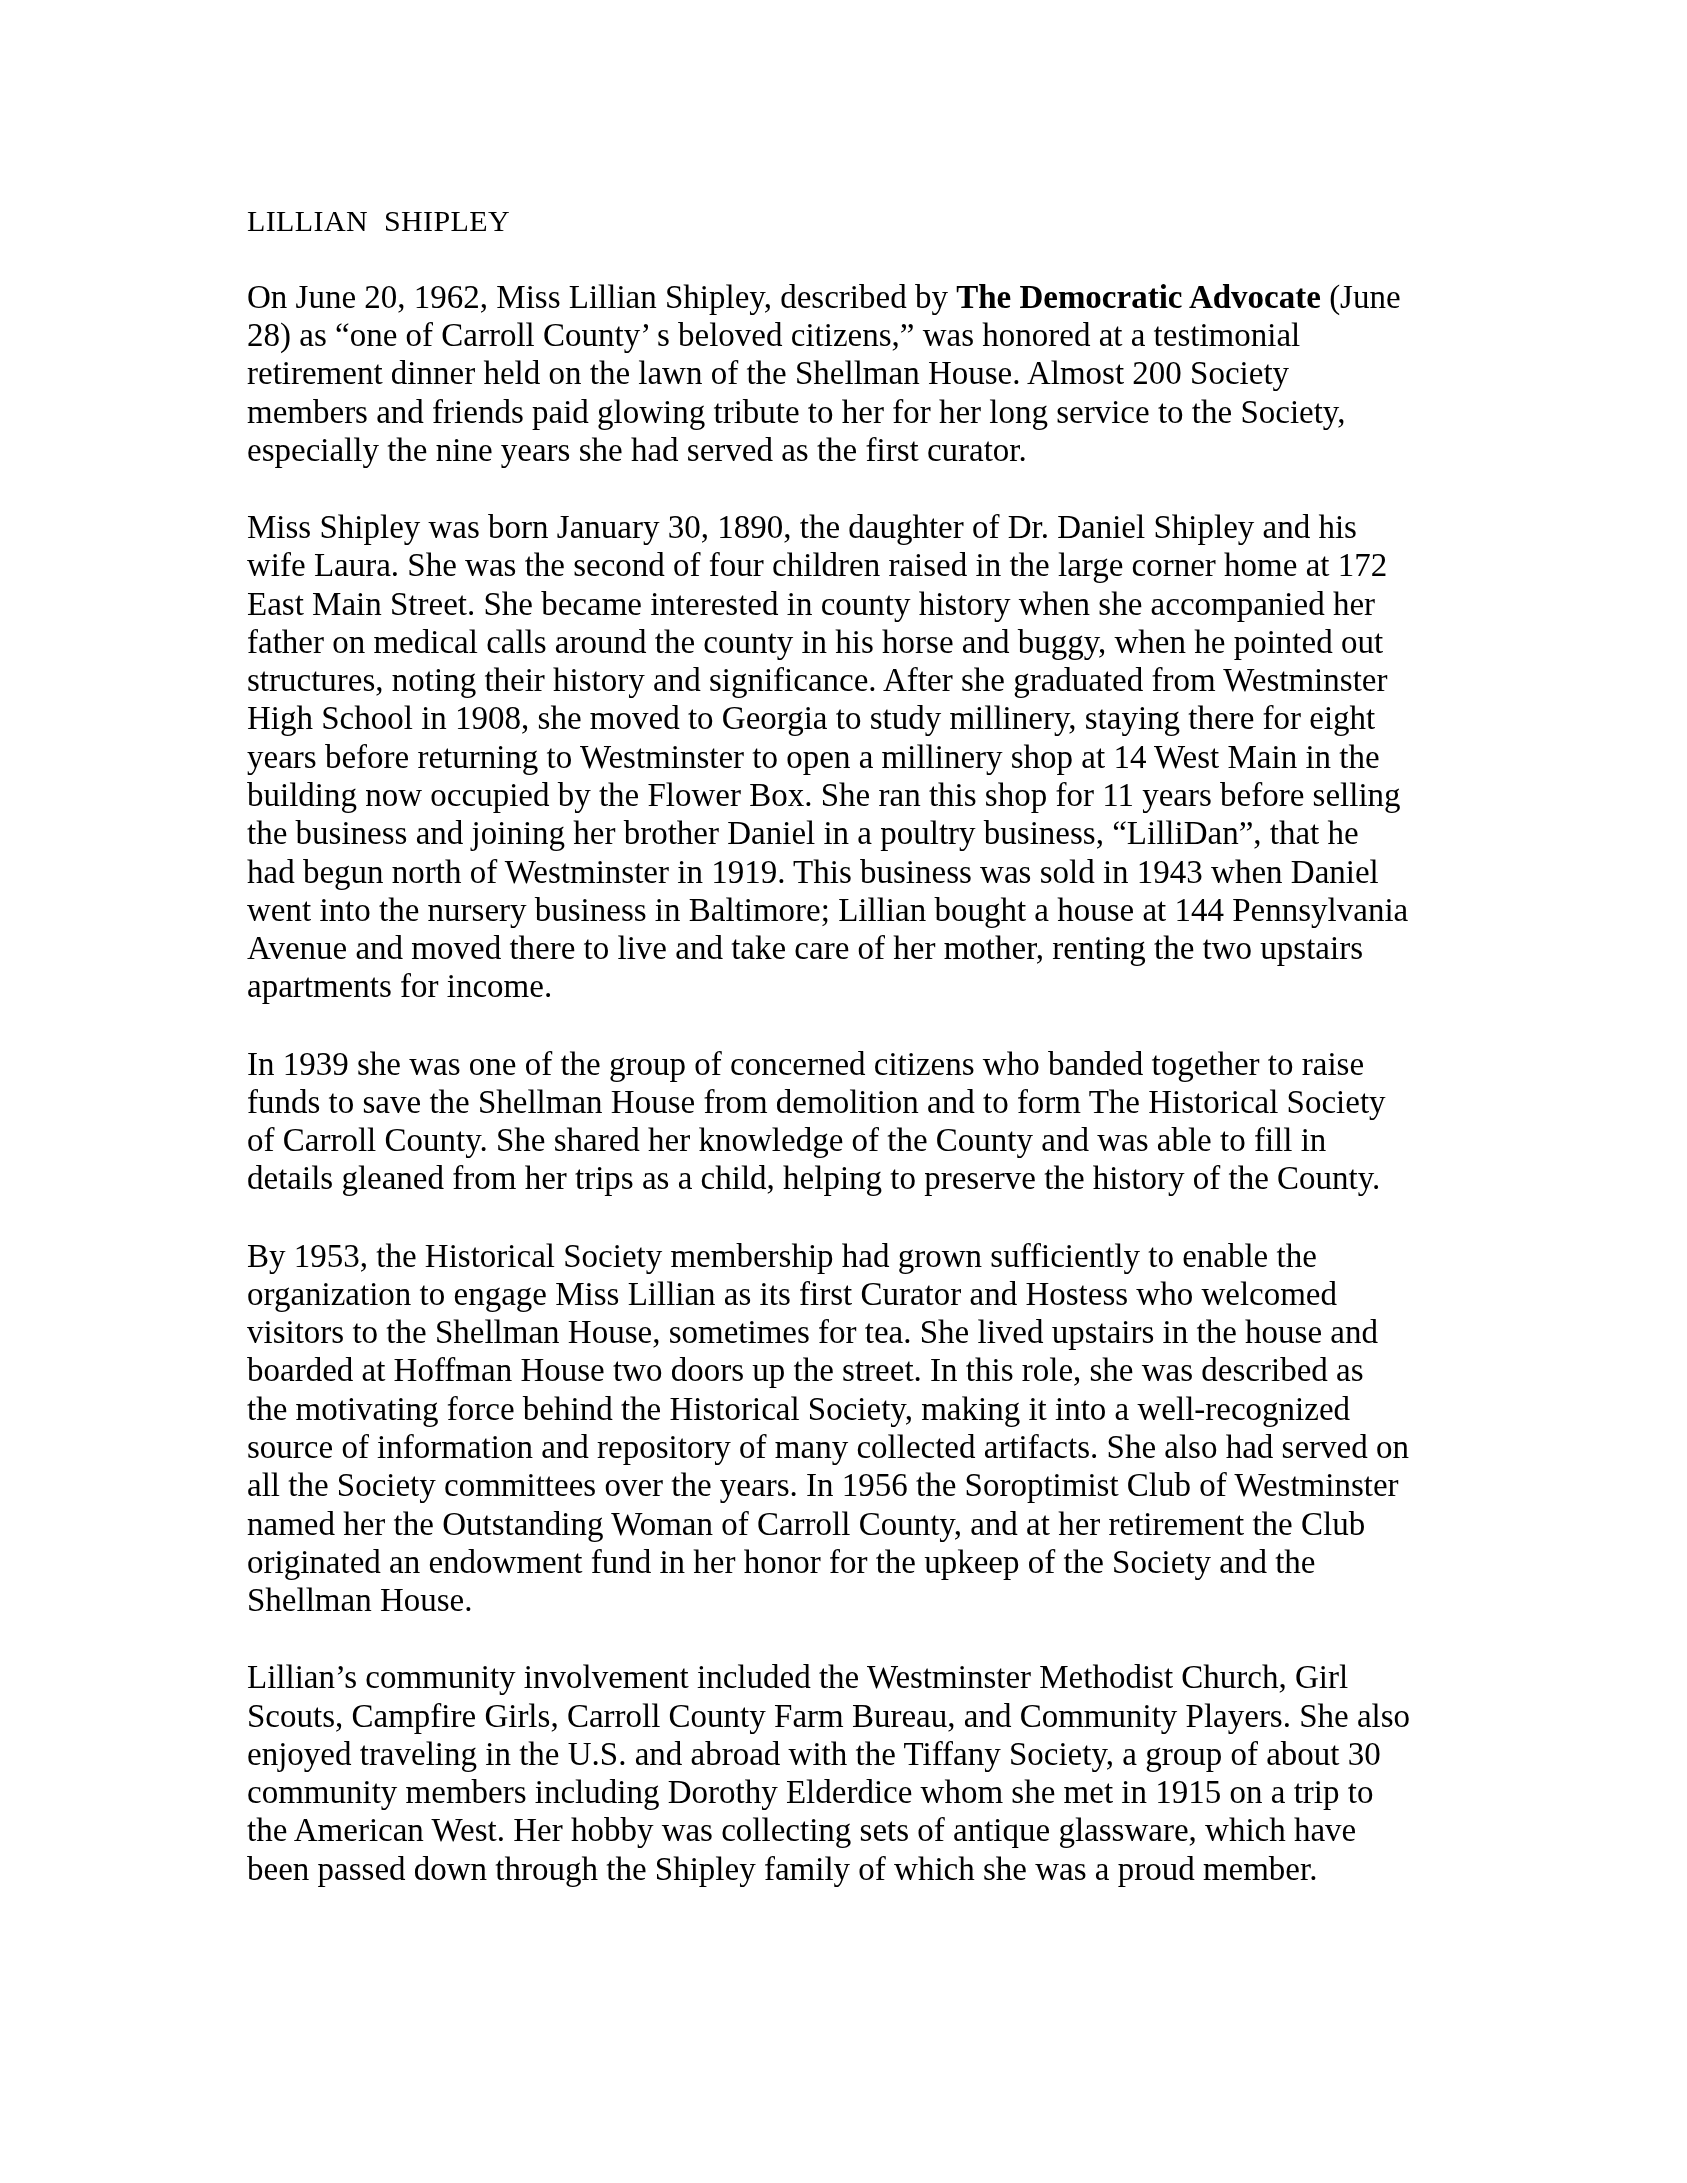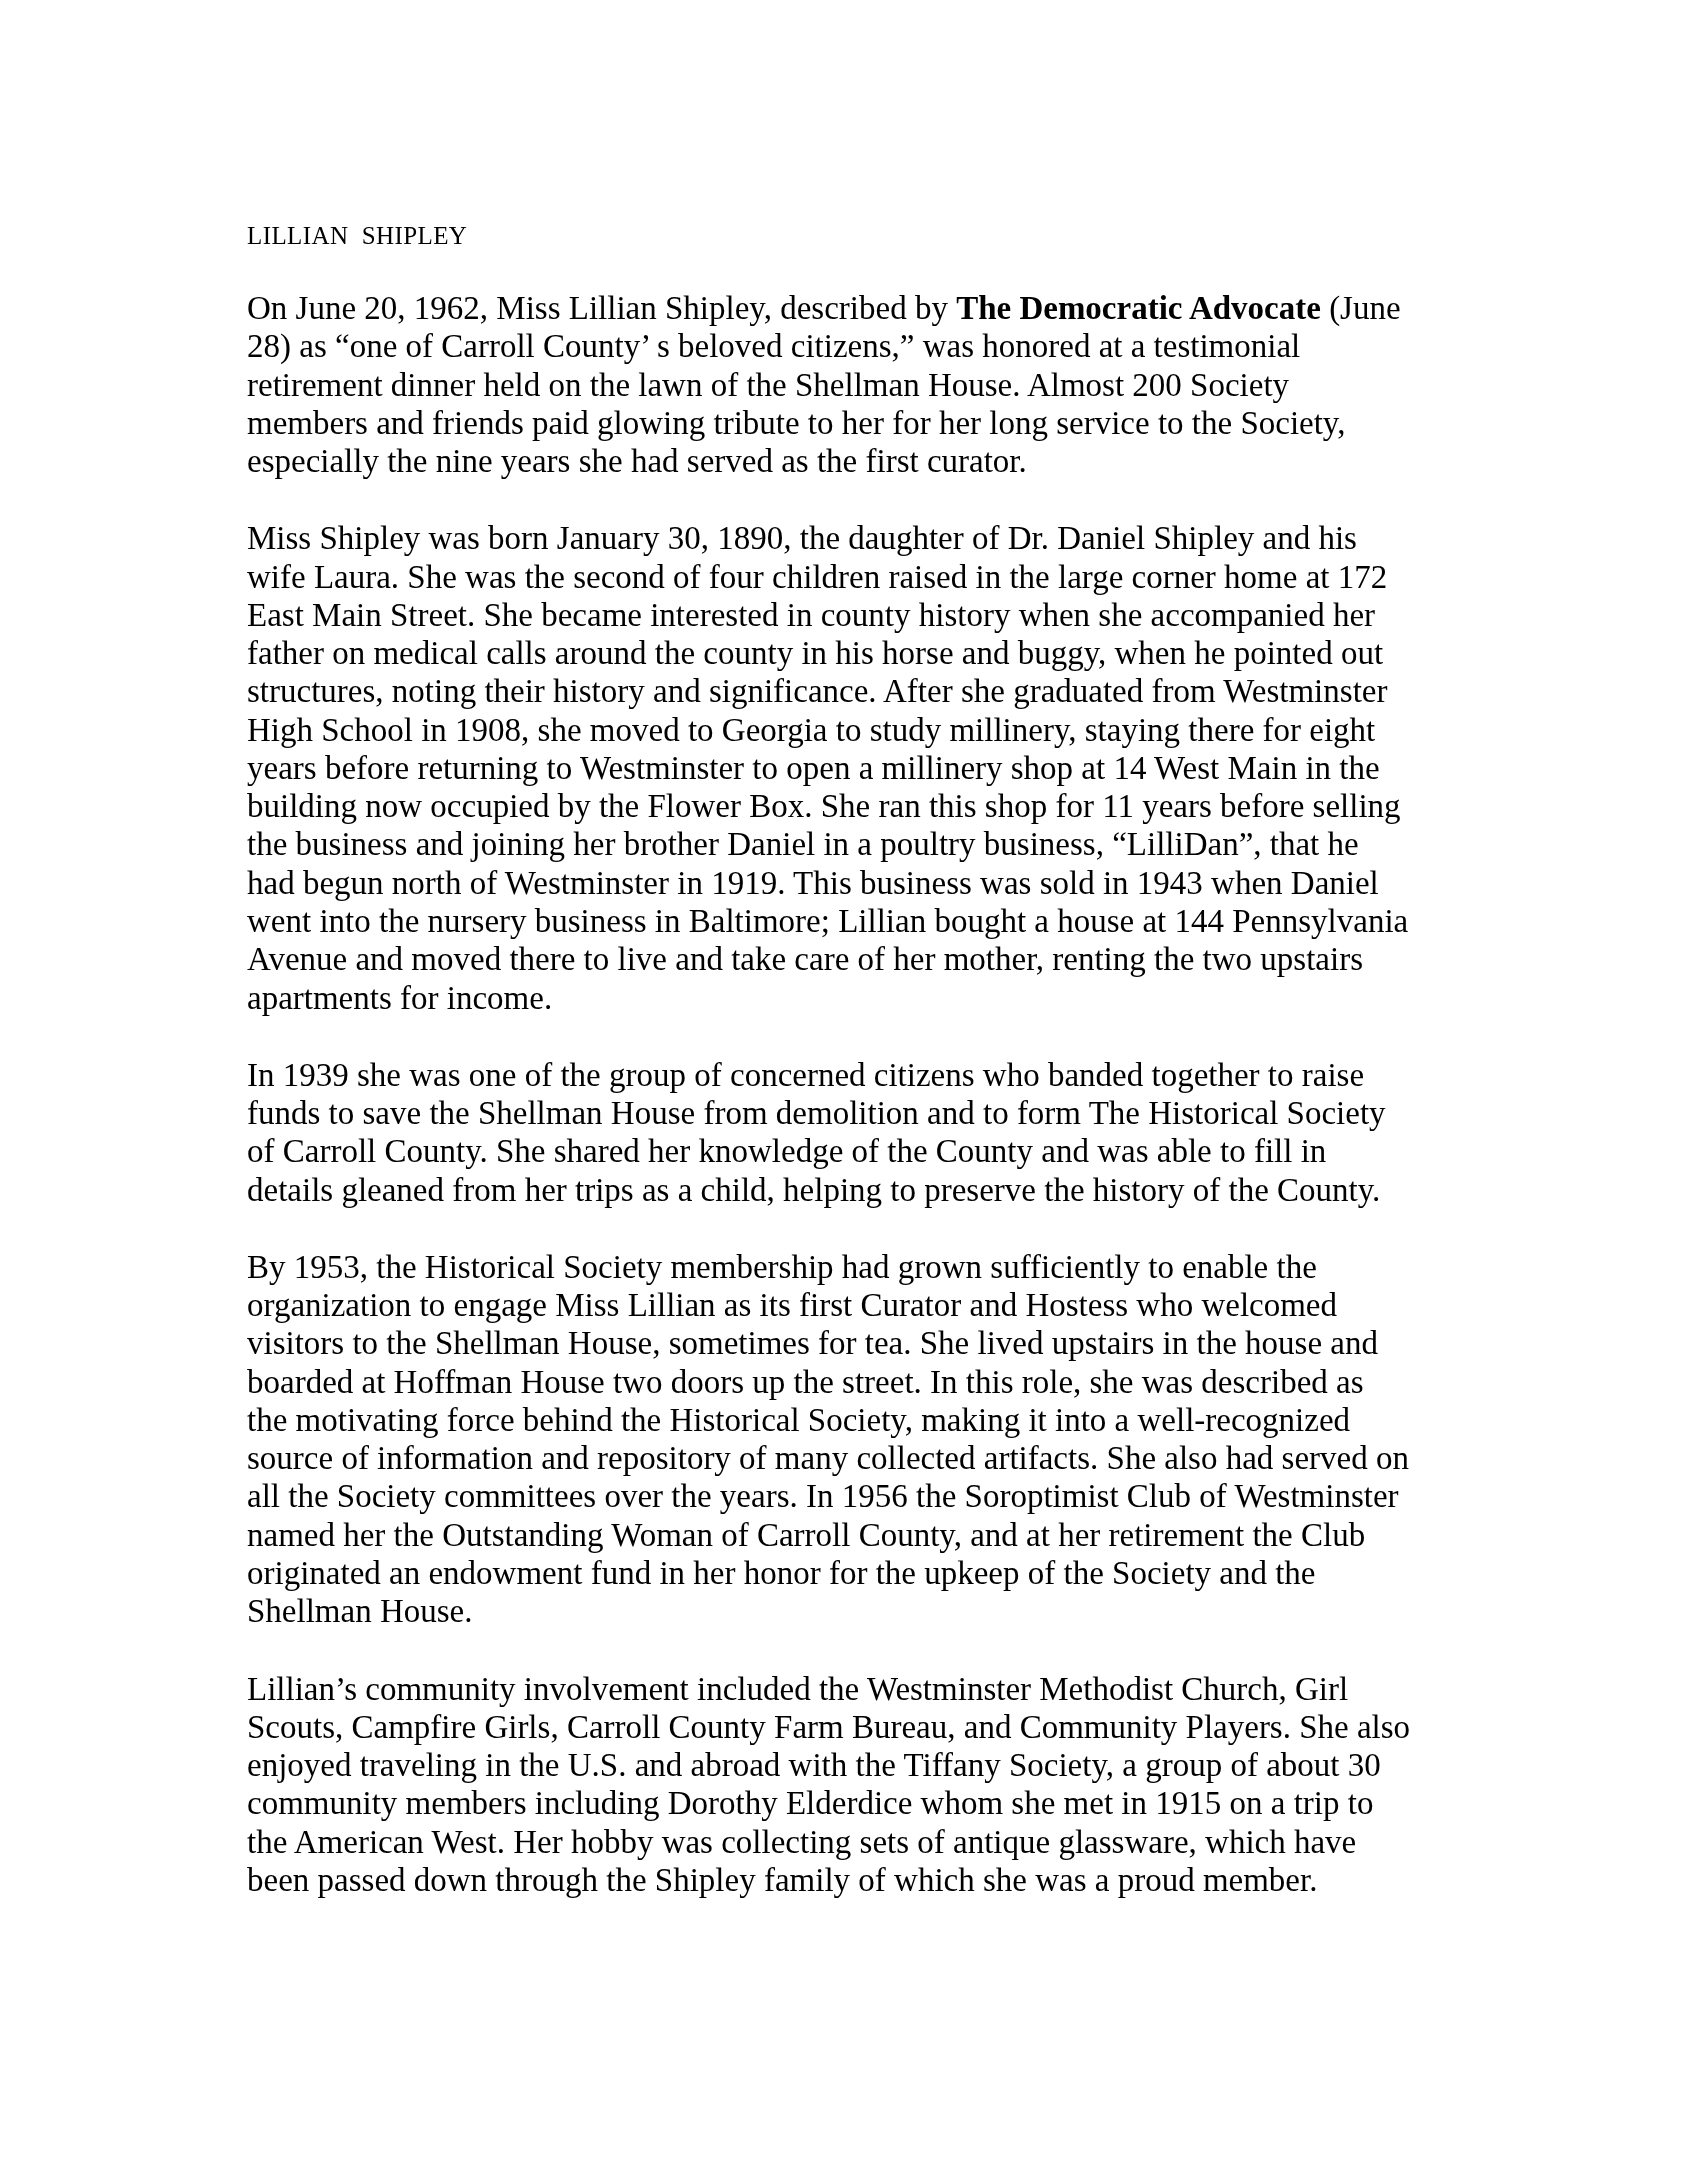--- a/index.html
+++ b/index.html
@@ -14,23 +14,23 @@
     margin: 0 auto;
     background: #ffffff;
     box-sizing: border-box;
     padding: 204px 276px 0 247px;
     font-family: "Liberation Serif", "DejaVu Serif", serif;
     font-size: 33px;
     line-height: 1.16;
     color: #000000;
   }
   .doc-title {
-    font-size: 25px;
+    font-size: 30px;
     font-weight: normal;
-    margin: 17px 0 39px 0;
+    margin: 0 0 39px 0;
     white-space: pre-wrap;
     letter-spacing: 0.4px;
   }
   .doc-paragraph {
     margin: 0 0 39px 0;
     white-space: pre-wrap;
     text-align: left;
   }
   .doc-paragraph strong {
     font-weight: bold;

